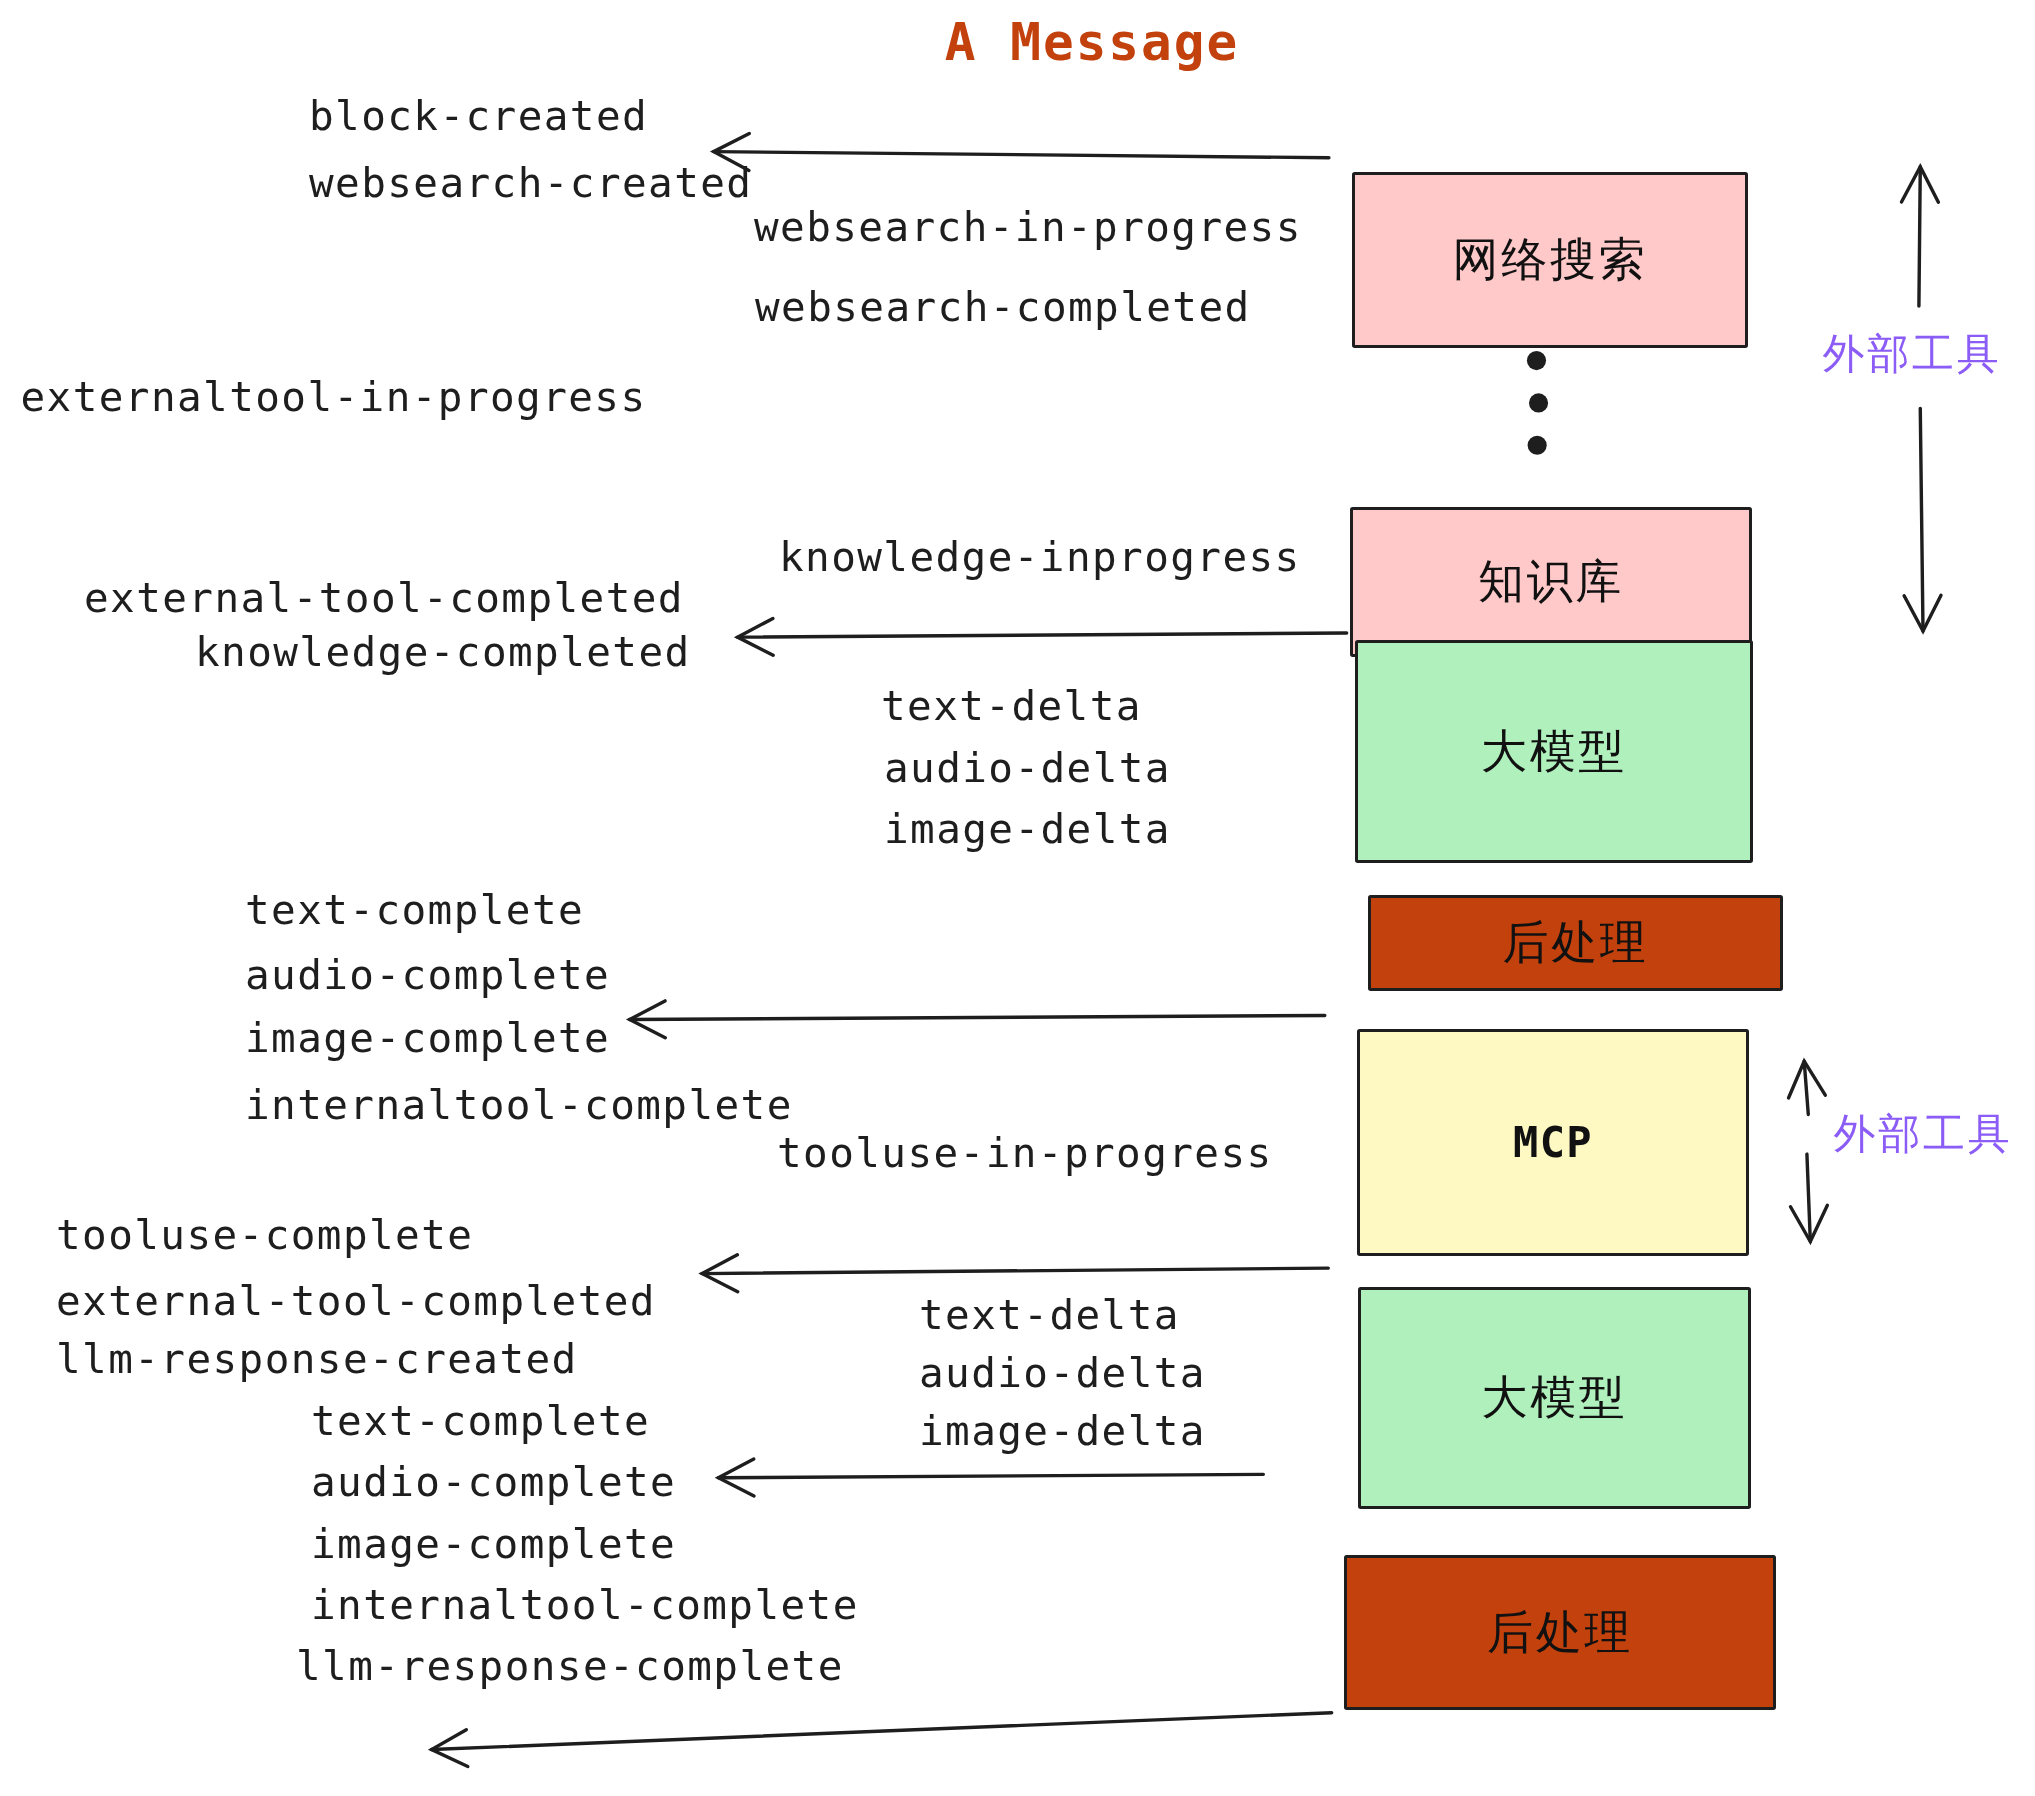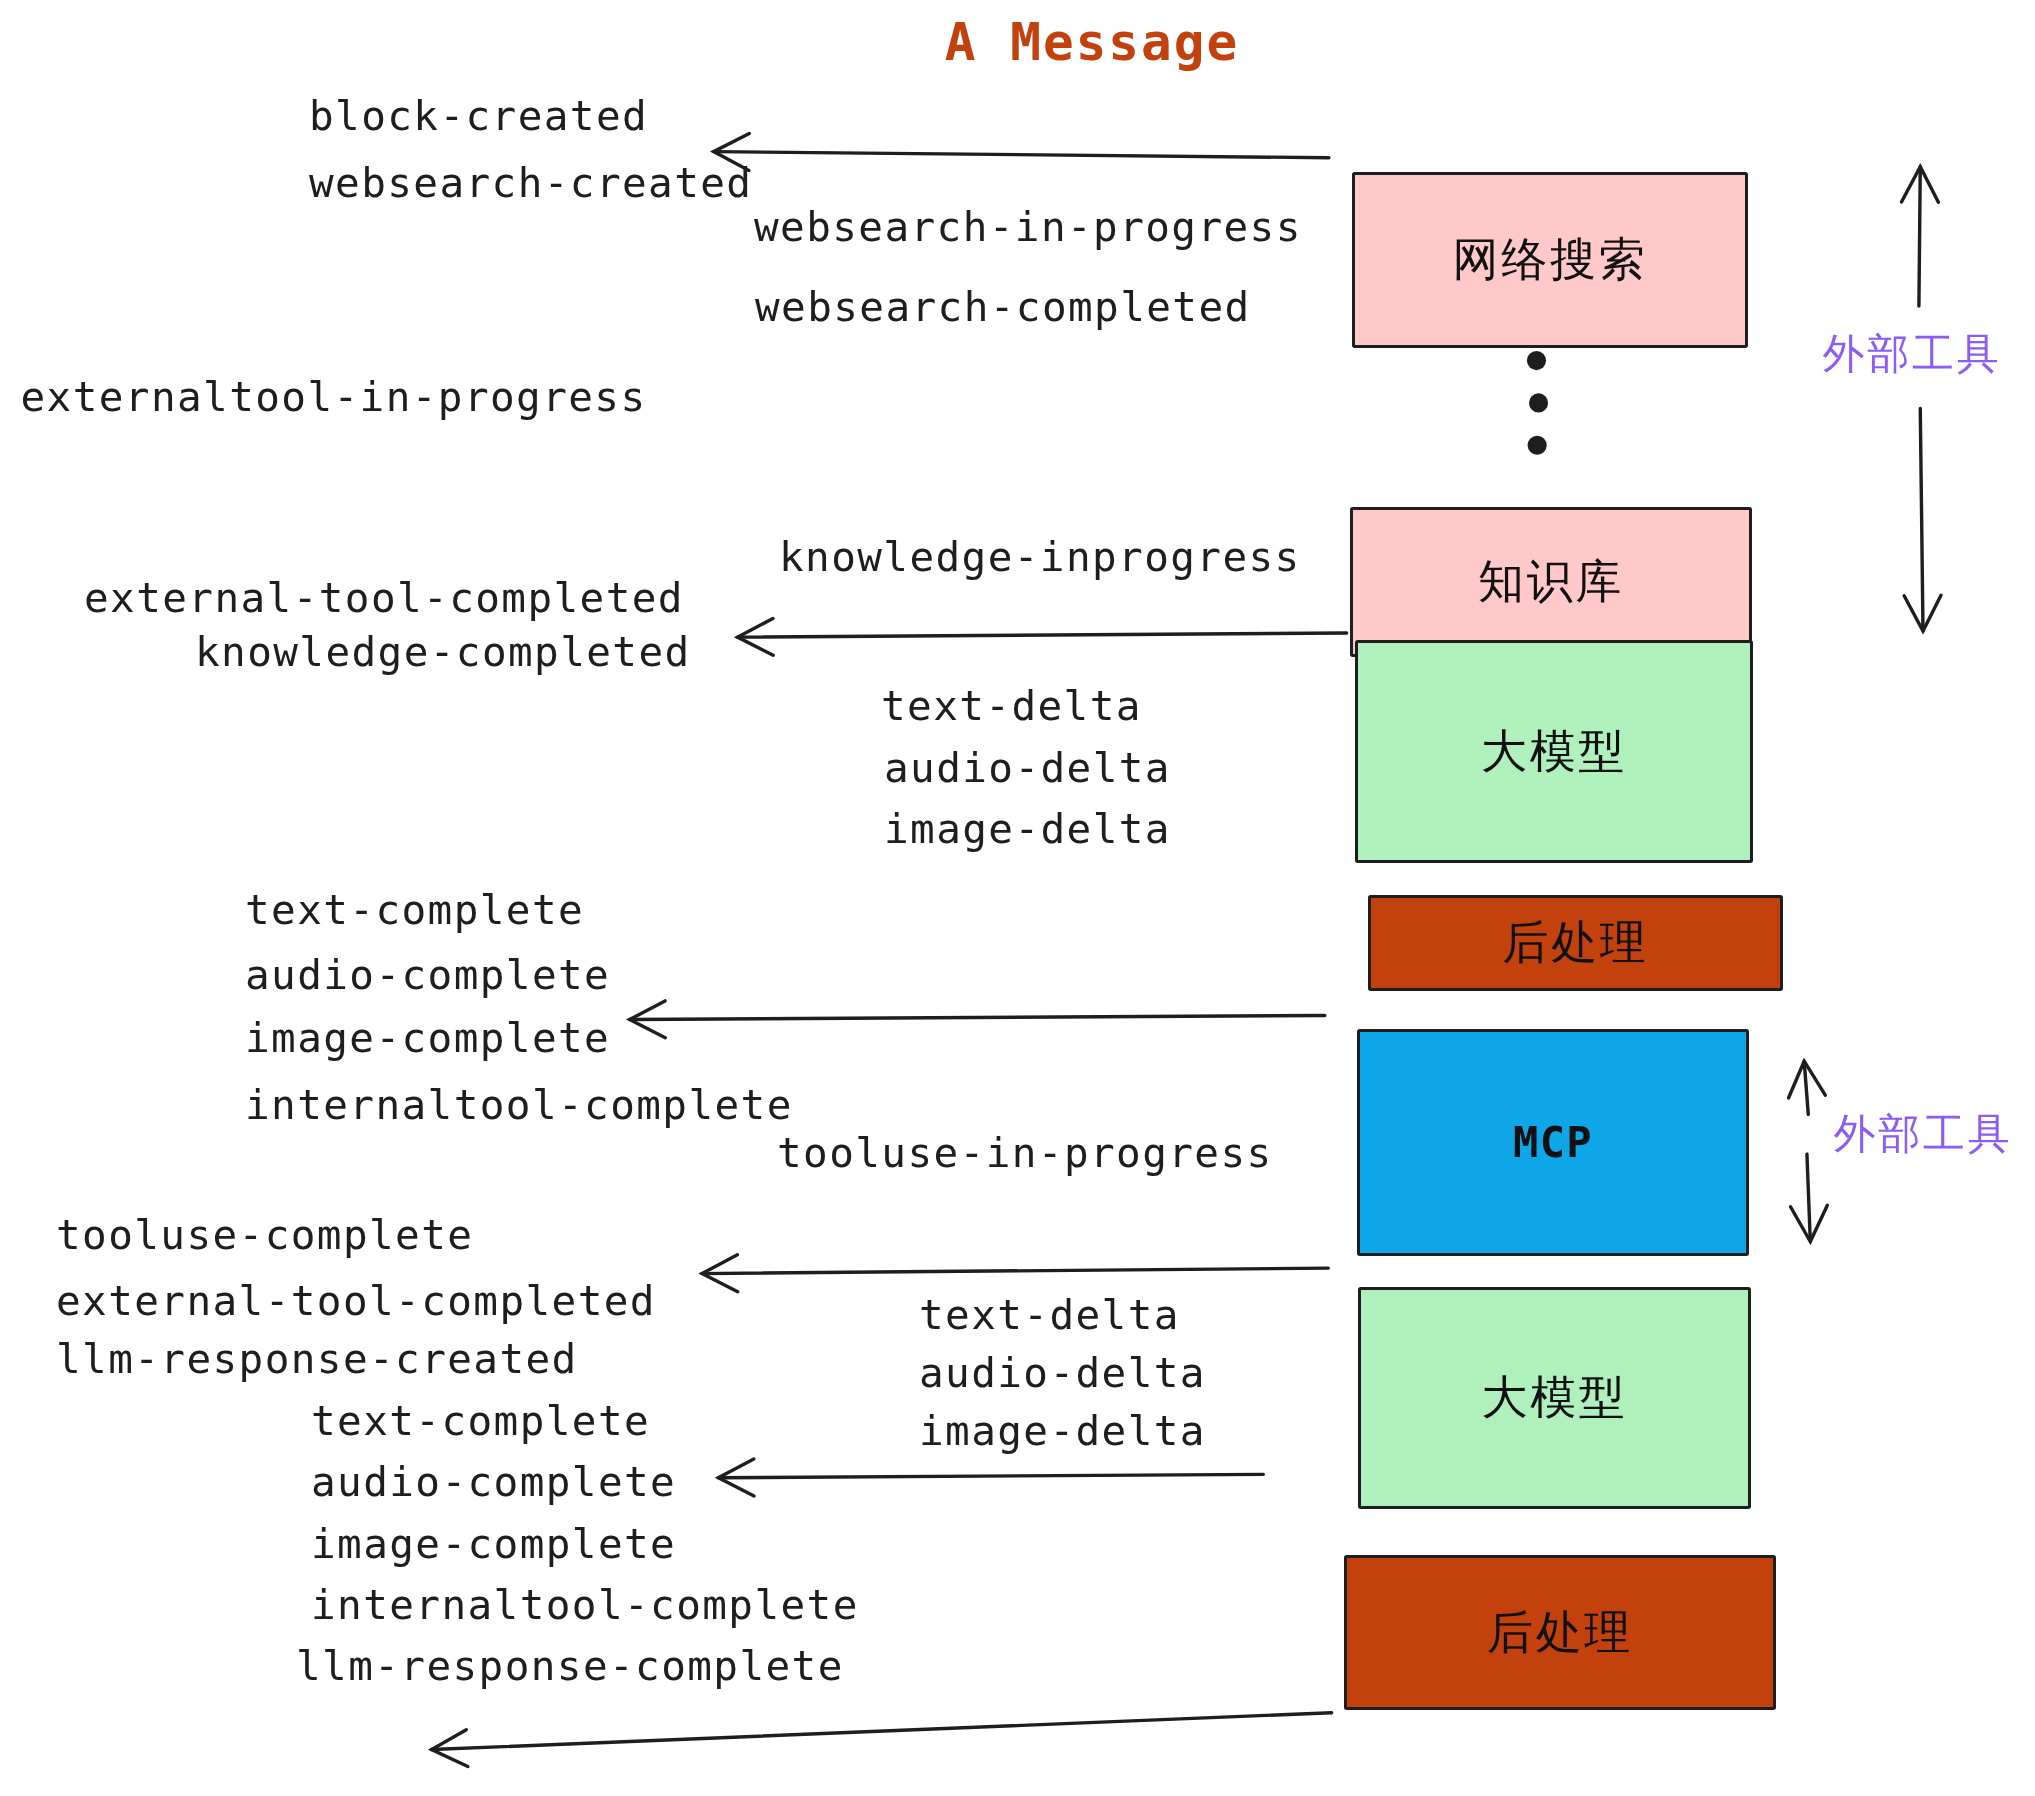--- a/index.html
+++ b/index.html
@@ -42,21 +42,21 @@
     align-items: center;
     justify-content: center;
     font-family: "DejaVu Sans", "Liberation Sans", sans-serif;
     font-size: 46px;
     letter-spacing: 2.7px;
     color: #111111;
     white-space: nowrap;
   }
   .box.pink   { background: #ffc9c9; }
   .box.green  { background: #b0f0bc; }
-  .box.yellow { background: #0ea5e9; }
+  .box.yellow { background: #fef9c3; }
   .box.white  { background: #c2410c; }
   .box.mono-label {
     font-family: "DejaVu Sans Mono", "Liberation Mono", monospace;
     font-weight: bold;
     font-size: 42px;
     letter-spacing: 1.4px;
   }
   .cn-note {
     position: absolute;
     transform: translate(-50%, -50%);

